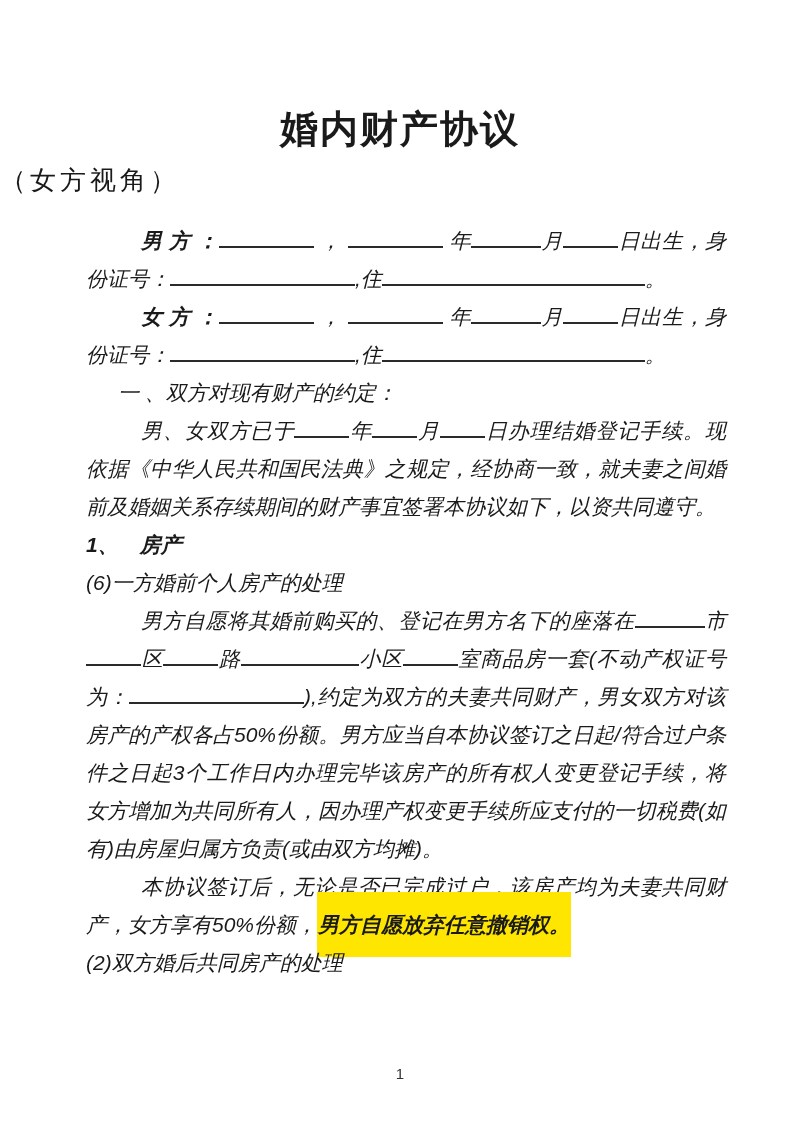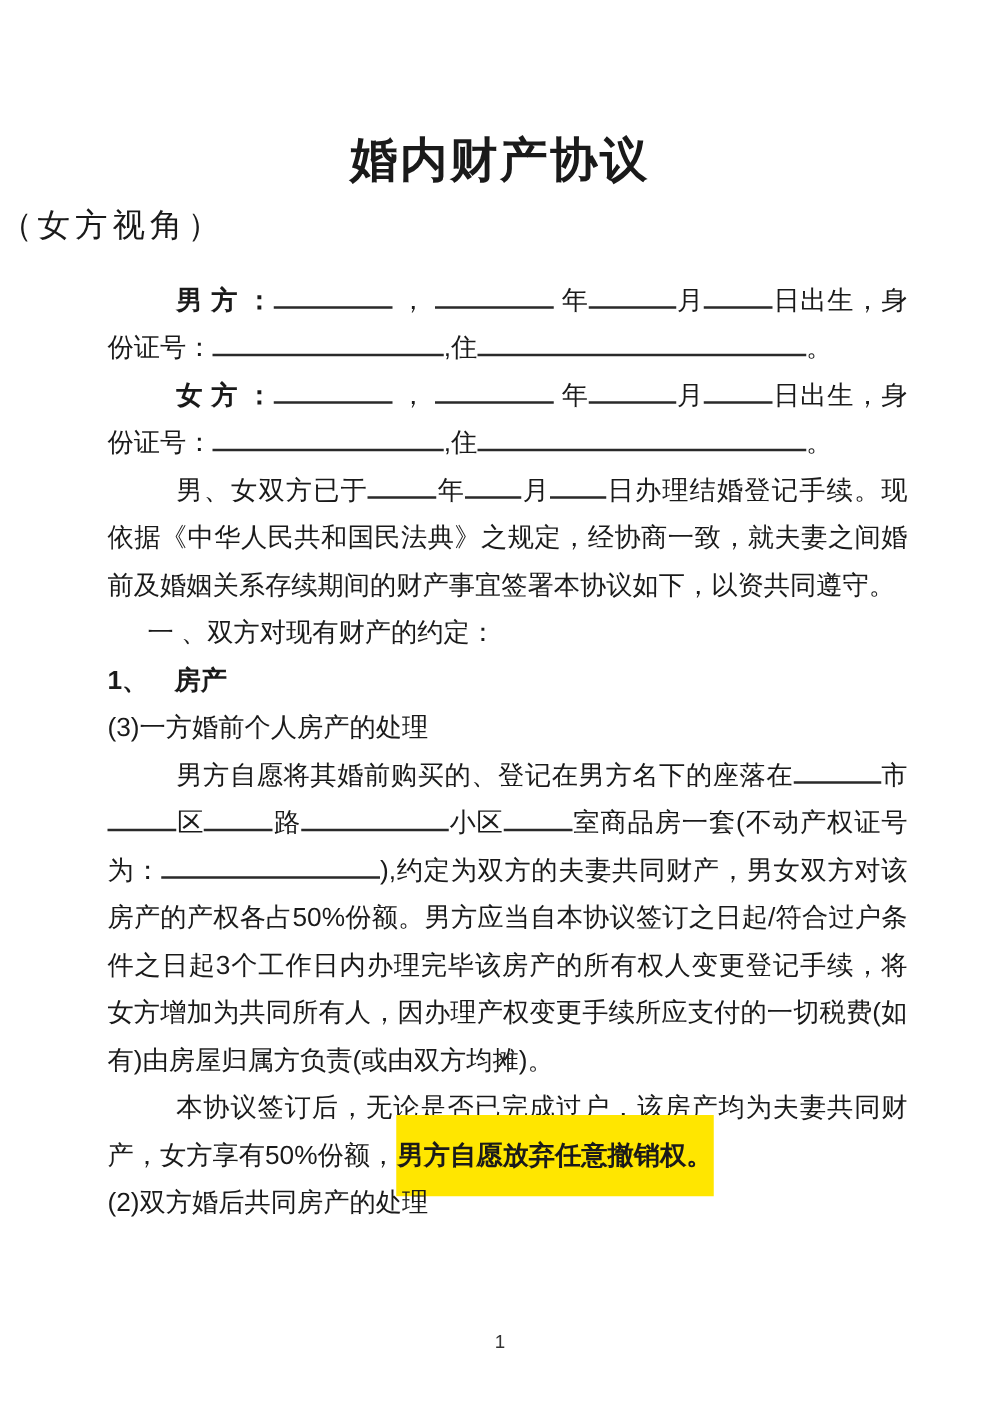--- a/index.html
+++ b/index.html
@@ -27,21 +27,21 @@
     letter-spacing:4px;
     margin-top:2px;
     font-weight:400;
   }
   .body{
     margin:20px 74px 0 86px;
     font-size:21px;
     line-height:38px;
     text-align:justify;
   }
-  .para{margin:0;}
+  .para{margin:0;font-style:italic;}
   .indent{text-indent:55px;}
   .indent-sm{text-indent:32px;}
   .heading-bold{font-weight:700;}
   .b{font-weight:700;}
   .blank{
     display:inline-block;
     border-bottom:2px solid #2a2a2a;
     height:20px;
   }
   .hl{
@@ -60,22 +60,22 @@
 </style>
 </head>
 <body>
 
 <div class="page">
   <h1 class="title">婚内财产协议</h1>
   <div class="subtitle">（女方视角）</div>
   <div class="body">
       <p class="para indent"><span class="b">男 方 ：</span><span class="blank" style="width: 95px;"></span><span> ， </span><span class="blank" style="width: 95px;"></span><span> 年</span><span class="blank" style="width: 70px;"></span><span>月</span><span class="blank" style="width: 55px;"></span><span>日出生，身份证号：</span><span class="blank" style="width: 185px;"></span><span>,住</span><span class="blank" style="width: 263px;"></span><span>。</span></p>
       <p class="para indent"><span class="b">女 方 ：</span><span class="blank" style="width: 95px;"></span><span> ， </span><span class="blank" style="width: 95px;"></span><span> 年</span><span class="blank" style="width: 70px;"></span><span>月</span><span class="blank" style="width: 55px;"></span><span>日出生，身份证号：</span><span class="blank" style="width: 185px;"></span><span>,住</span><span class="blank" style="width: 263px;"></span><span>。</span></p>
+      <p class="para indent-sm"><span>一 、双方对现有财产的约定：</span></p>
       <p class="para indent"><span>男、女双方已于</span><span class="blank" style="width: 55px;"></span><span>年</span><span class="blank" style="width: 45px;"></span><span>月</span><span class="blank" style="width: 45px;"></span><span>日办理结婚登记手续。现依据《中华人民共和国民法典》之规定，经协商一致，就夫妻之间婚前及婚姻关系存续期间的财产事宜签署本协议如下，以资共同遵守。</span></p>
-      <p class="para indent-sm"><span>一 、双方对现有财产的约定：</span></p>
       <p class="para heading-bold"><span class="b">1、　房产</span></p>
-      <p class="para"><span>(3)一方婚前个人房产的处理</span></p>
+      <p class="para"><span>(6)一方婚前个人房产的处理</span></p>
       <p class="para indent"><span>男方自愿将其婚前购买的、登记在男方名下的座落在</span><span class="blank" style="width: 70px;"></span><span>市</span><span class="blank" style="width: 55px;"></span><span>区</span><span class="blank" style="width: 55px;"></span><span>路</span><span class="blank" style="width: 118px;"></span><span>小区</span><span class="blank" style="width: 55px;"></span><span>室商品房一套(不动产权证号为：</span><span class="blank" style="width: 175px;"></span><span>),约定为双方的夫妻共同财产，男女双方对该房产的产权各占50%份额。男方应当自本协议签订之日起/符合过户条件之日起3个工作日内办理完毕该房产的所有权人变更登记手续，将女方增加为共同所有人，因办理产权变更手续所应支付的一切税费(如有)由房屋归属方负责(或由双方均摊)。</span></p>
       <p class="para indent"><span>本协议签订后，无论是否已完成过户，该房产均为夫妻共同财产，女方享有50%份额，</span><span class="hl">男方自愿放弃任意撤销权。</span></p>
       <p class="para"><span>(2)双方婚后共同房产的处理</span></p>
     </div>
   <div class="pageno">1</div>
 </div>
 
 </body></html>

